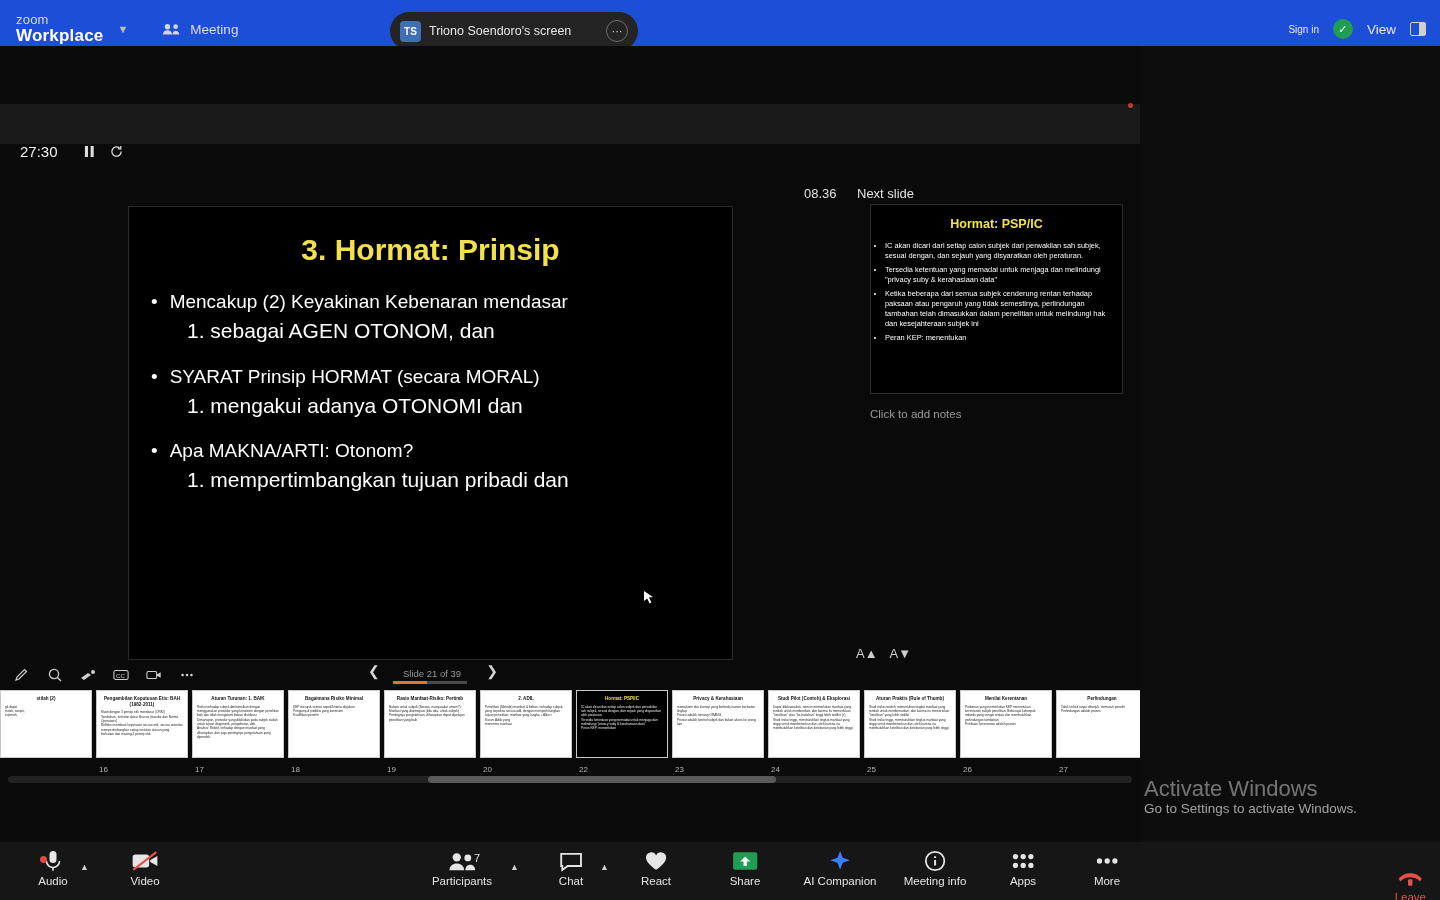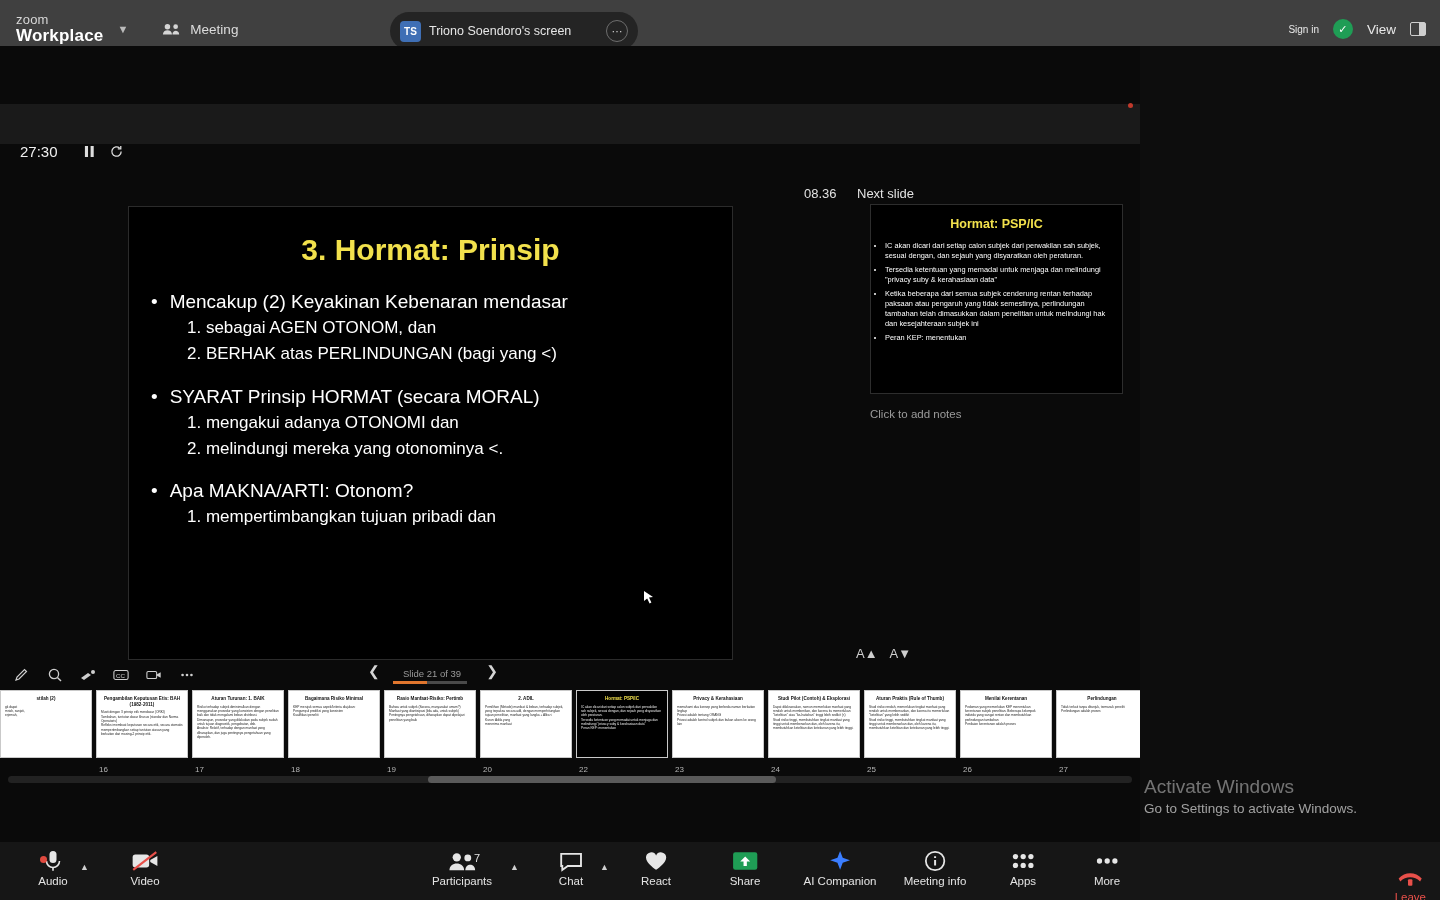--- a/index.html
+++ b/index.html
@@ -8,21 +8,21 @@
     background: #0f0f0f;
     font-family: "Liberation Sans", sans-serif;
     overflow: hidden;
     color: #e8e8e8;
   }
   .app { position: relative; width: 1440px; height: 900px; background: #0d0d0d; }
 
   
   .topbar {
     position: absolute; top: 0; left: 0; width: 1440px; height: 58px;
-    background: #404040; display: flex; align-items: center;
+    background: #1d4ed8; display: flex; align-items: center;
   }
   .zoom-logo { margin-left: 16px; line-height: 1.05; }
   .zoom-logo .z1 { font-size: 13px; color: #d7d7d7; font-weight: 400; letter-spacing: .2px;}
   .zoom-logo .z2 { font-size: 17px; color: #fff; font-weight: 700; letter-spacing: .2px;}
   .chev {
     margin-left: 14px; color: #bbb; font-size: 11px;
   }
   .meeting-chip {
     margin-left: 34px; display: flex; align-items: center; gap: 8px; color: #ddd; font-size: 13.5px;
   }
@@ -65,21 +65,21 @@
   .slide-stage {
     position: absolute; left: 128px; top: 160px; width: 605px; height: 454px;
     background: #000; border: 1px solid #2b2b2b;
   }
   .slide-title {
     color: #f2e14c; font-size: 30px; text-align: center; margin-top: 26px; font-weight: 700;
   }
   .slide-body { margin: 24px 22px 0 22px; color: #fff; }
   .b1 { font-size: 19px; margin-bottom: 2px; display: flex; gap: 12px; }
   .b1 .dot { color: #fff; }
-  .b2 { font-size: 17px; margin-left: 36px; display: flex; gap: 10px; line-height: 1.55; }
+  .b2 { font-size: 21px; margin-left: 36px; display: flex; gap: 10px; line-height: 1.55; }
   .grp { margin-bottom: 18px; }
 
   .cursor-arrow { position: absolute; left: 644px; top: 545px; width: 10px; height: 14px; }
 
   .slide-ctrl { position: absolute; left: 14px; top: 616px; width: 720px; height: 26px; display: flex; align-items: center; gap: 17px; color: #cfcfcf; }
   .slide-ctrl .ic { width: 16px; height: 16px; }
   .nav-row { position: absolute; left: 368px; top: 617px; width: 130px; display: flex; align-items: center; justify-content: space-between; }
   .nav-arrow { color: #d5d5d5; font-size: 14px; }
   .slide-count { position: absolute; left: 380px; top: 622px; width: 104px; text-align: center; font-size: 9.5px; color: #9a9a9a; }
   .progress { position: absolute; left: 393px; top: 635px; width: 74px; height: 2.5px; background: #4a4a4a; }
@@ -112,21 +112,21 @@
   .thumb.dark .tt { color: #f2e14c; }
   .thumb.dark .tl { color: #eee; }
   .thumb-meta { position: absolute; bottom: -16px; left: 0; width: 92px; display: flex; justify-content: space-between; font-size: 8px; color: #b5b5b5; padding: 0 3px; }
   .thumb-wrap { position: relative; width: 92px; height: 68px; }
   .hscroll { position: absolute; left: 8px; top: 730px; width: 1124px; height: 7px; background: #222; border-radius: 4px; }
   .hscroll > i { display: block; margin-left: 420px; width: 348px; height: 7px; background: #5a5a5a; border-radius: 4px; }
 
   
   .rail { position: absolute; right: 0; top: 46px; width: 300px; height: 796px; background: #0d0d0d; }
 
-  .watermark { position: absolute; left: 1144px; top: 776px; font-size: 19px; color: #c8c8c8; opacity: .55; }
+  .watermark { position: absolute; left: 1144px; top: 776px; font-size: 22px; color: #c8c8c8; opacity: .55; }
   .watermark2 { position: absolute; left: 1144px; top: 801px; font-size: 13.5px; color: #d2d2d2; opacity: .75; }
 
   
   .bottombar {
     position: absolute; left: 0; bottom: 0; width: 1440px; height: 58px; background: #161616;
     display: flex; align-items: center;
   }
   .tb-item { position: absolute; text-align: center; color: #e4e4e4; font-size: 11.5px; top: 8px; }
   .tb-item .ic { display: block; margin: 0 auto 3px; height: 22px; }
   .tb-caret { position: absolute; top: 20px; color: #cfcfcf; font-size: 9px; }
@@ -186,29 +186,27 @@
 
     <div class="slide-stage">
       <div class="slide-title">3. Hormat: Prinsip</div>
       <div class="slide-body">
         <div class="grp">
           <div class="b1">
               <span class="dot">•</span>
               <span>Mencakup (2) Keyakinan Kebenaran mendasar</span>
             </div>
           <div class="b2">1.  sebagai AGEN OTONOM, dan</div>
-          <div class="b2">2.  BERHAK atas PERLINDUNGAN (bagi yang &lt;)</div>
         </div>
         <div class="grp">
           <div class="b1">
               <span class="dot">•</span>
               <span>SYARAT Prinsip HORMAT (secara MORAL)</span>
             </div>
           <div class="b2">1.  mengakui adanya OTONOMI dan</div>
-          <div class="b2">2.  melindungi mereka yang otonominya &lt;.</div>
         </div>
         <div class="grp">
           <div class="b1">
               <span class="dot">•</span>
               <span>Apa MAKNA/ARTI: Otonom?</span>
             </div>
           <div class="b2">1.  mempertimbangkan tujuan pribadi dan</div>
         </div>
       </div>
     </div>

